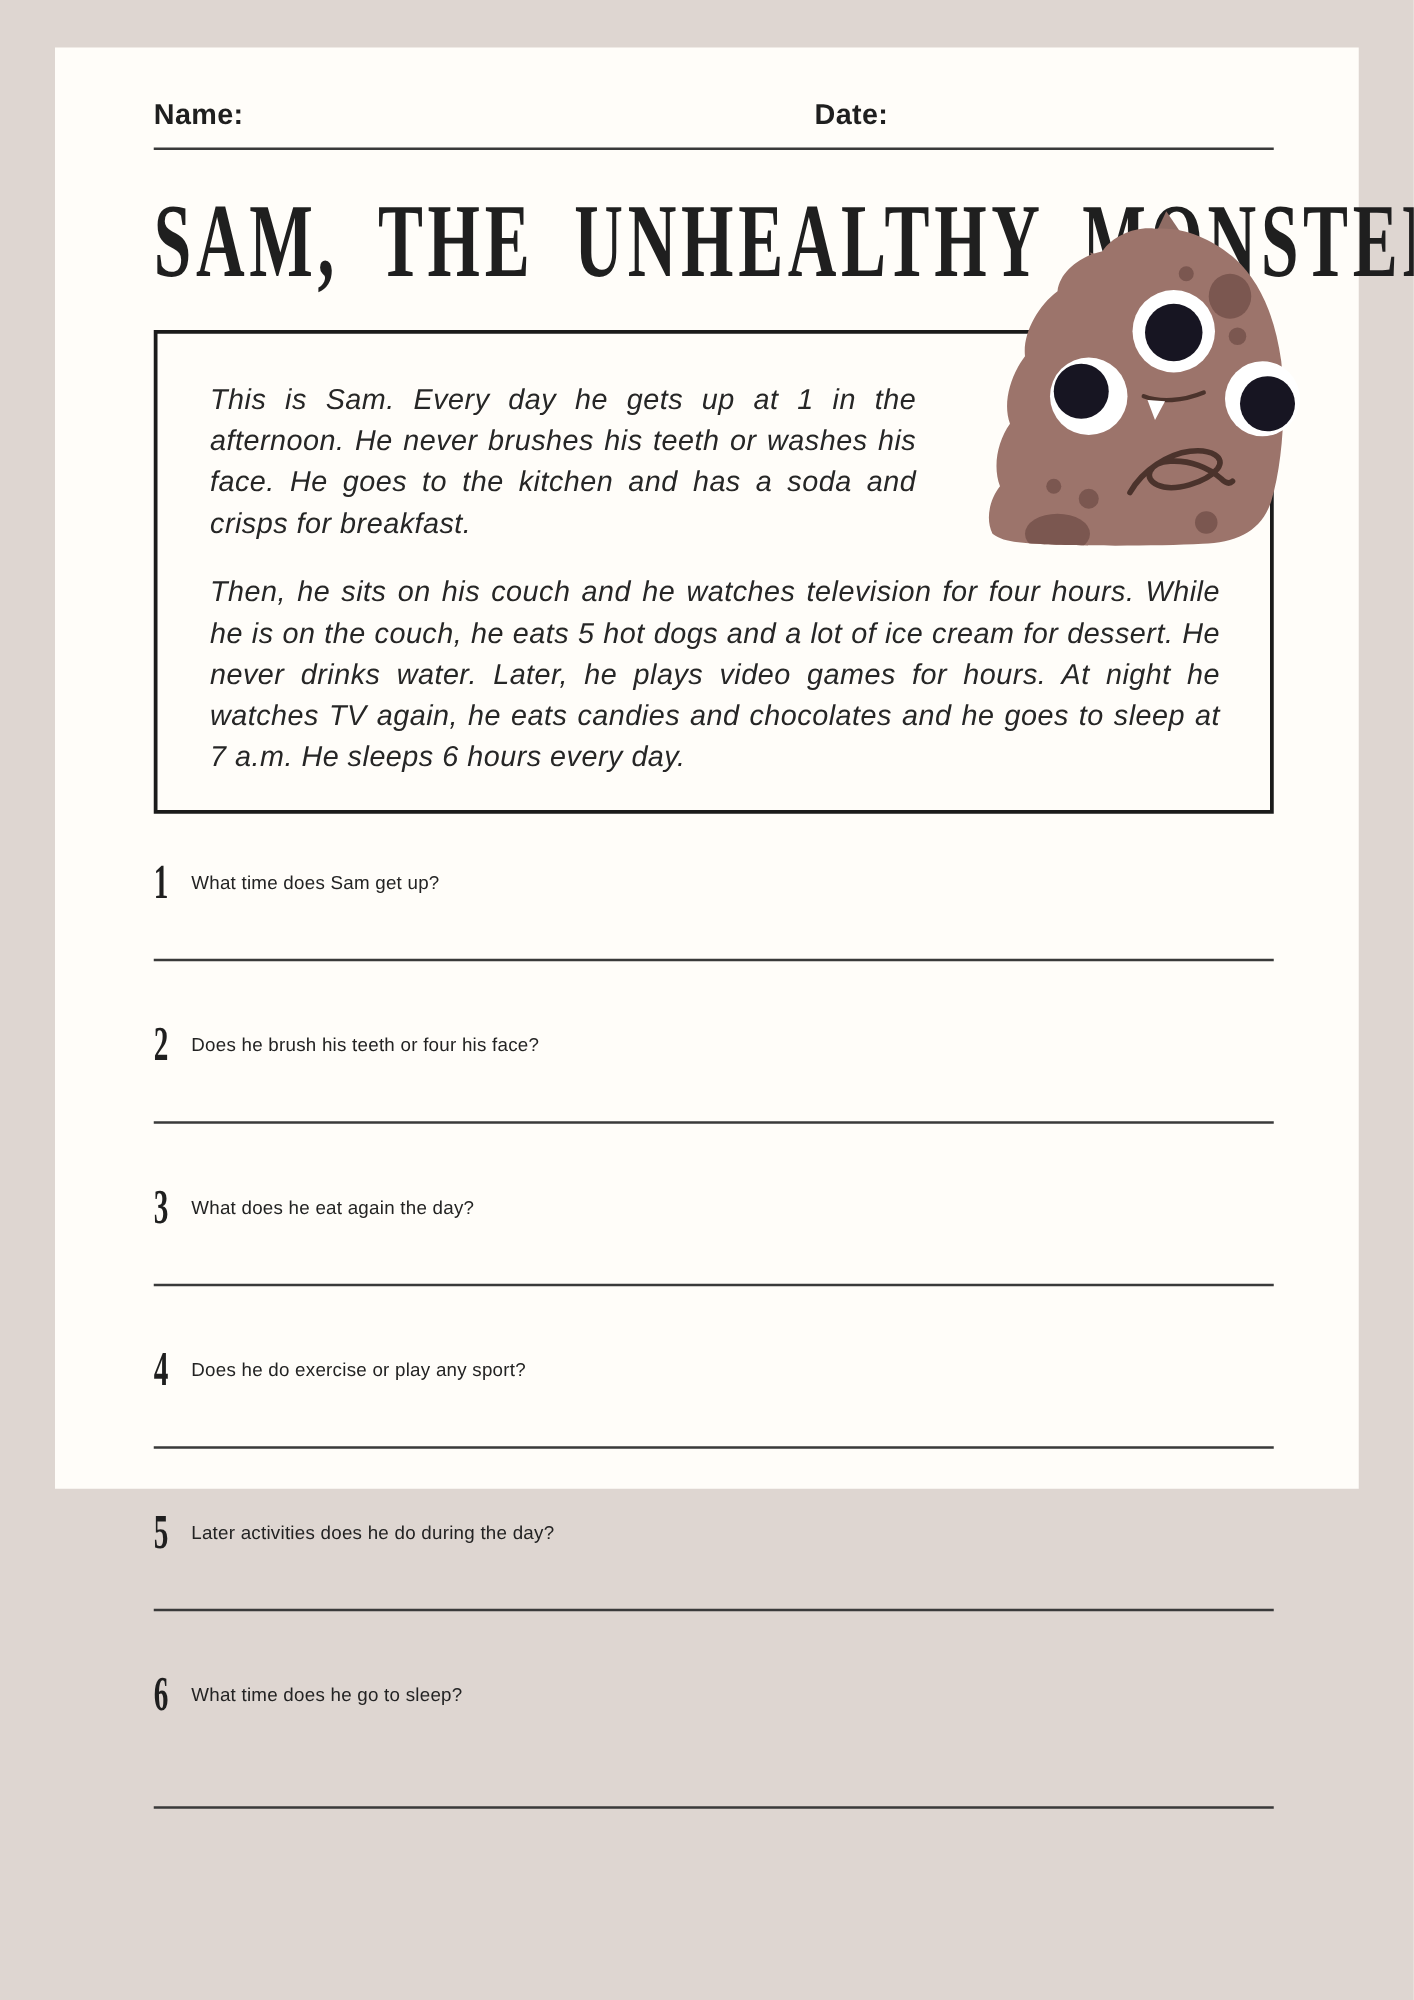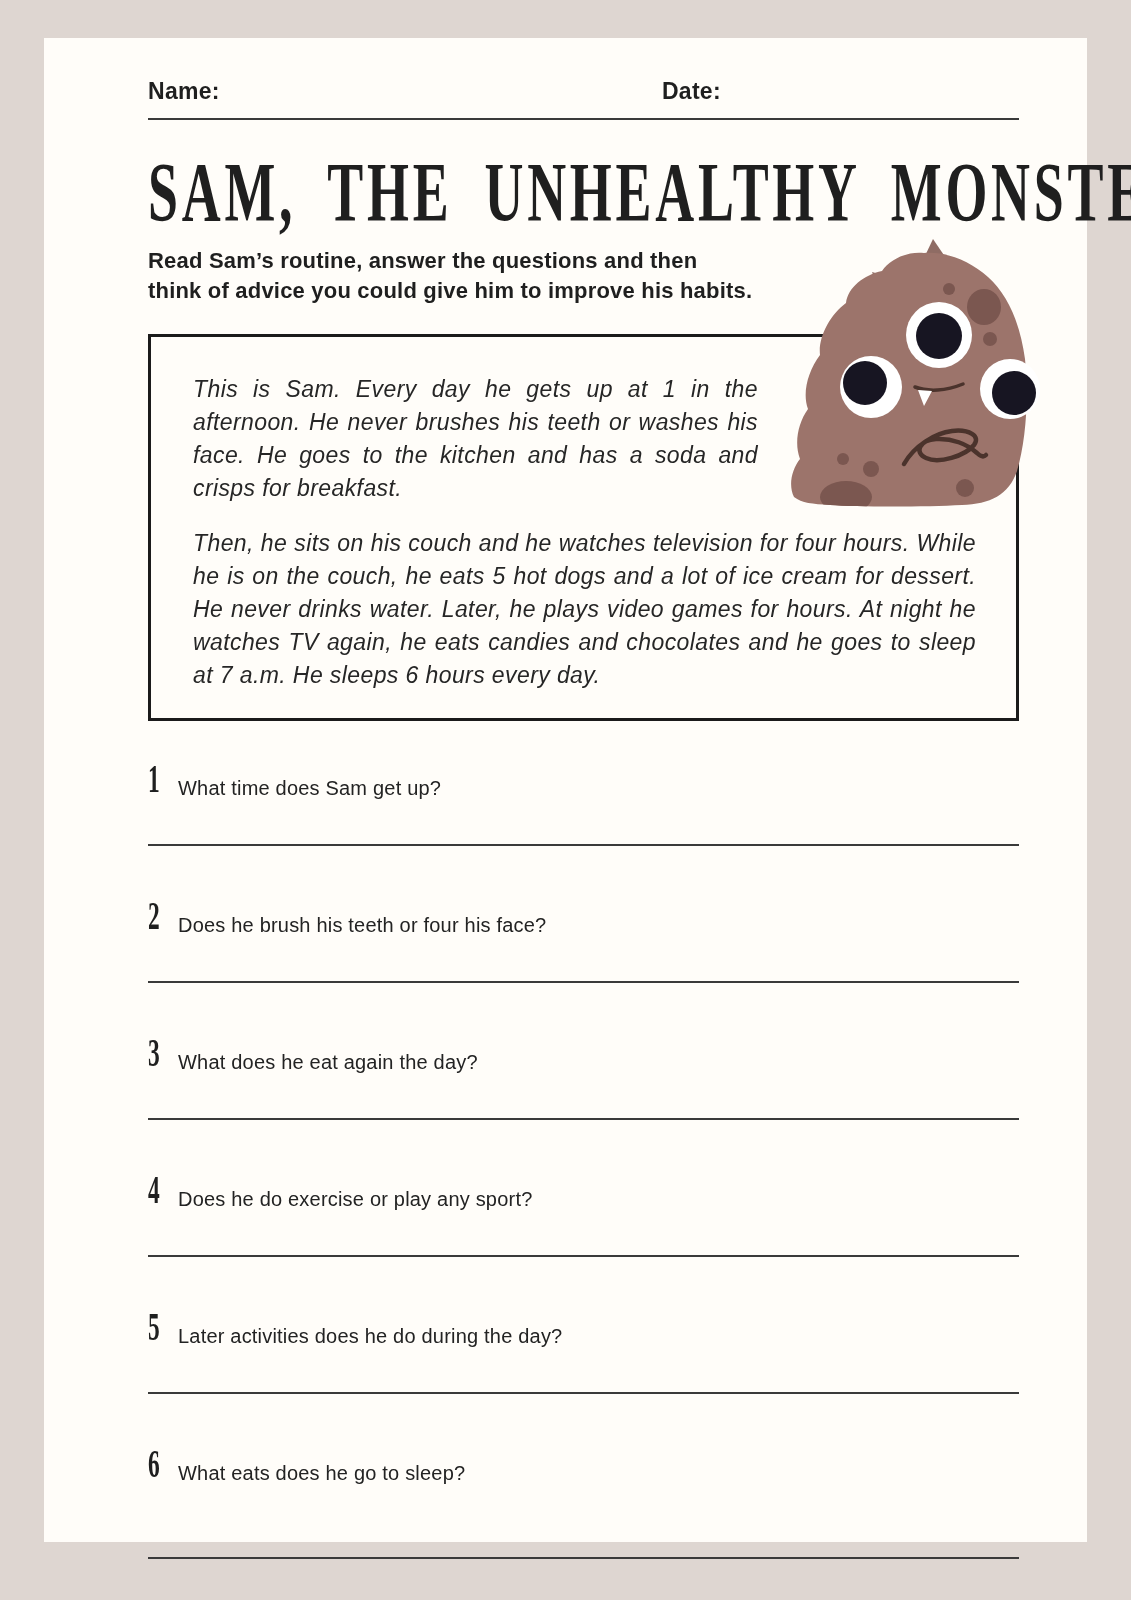--- a/index.html
+++ b/index.html
@@ -11,23 +11,23 @@
   html,body{width:1131px; height:1600px;}
   body{
     background:var(--frame);
     font-family:"Liberation Sans", sans-serif;
     color:var(--ink);
     overflow:hidden;
   }
   .page{
     position:relative;
     margin:38px 44px;
-    width:1043px; height:1504px;
+    width:1043px; height:1153px;
     background:var(--paper);
-    padding:40px 68px 0 104px;
+    padding:40px 68px 0 79px;
   }
   
   .header{
     position:relative;
     border-bottom:2px solid var(--rule);
     padding-bottom:10px;
     height:42px;
     font-size:23px; font-weight:600; letter-spacing:.3px;
   }
   .date-label{position:absolute; left:59%; top:0;}
@@ -80,39 +80,37 @@
   
   .questions{margin-top:38px;}
   .question{margin-top:50px;}
   .question:first-child{margin-top:0;}
   .q-row{display:flex; align-items:center; min-height:34px;}
   .q-num{
     display:inline-block; width:30px; flex:0 0 30px;
     font-family:"Liberation Serif", serif; font-weight:700; font-size:26px;
     transform:scale(.9,1.5); transform-origin:center left;
   }
-  .q-text{font-size:20px; font-weight:500; color:#232323; letter-spacing:.2px;margin-top:18px;}
+  .q-text{font-size:15px; font-weight:500; color:#232323; letter-spacing:.2px;}
   .answer-line{margin-top:44px; height:2px; background:var(--rule);}
   .question.last .answer-line{margin-top:72px;}
 </style>
 </head>
 <body>
 
 <div class="page">
 
   <div class="header">
     <span class="name-label">Name:</span>
     <span class="date-label">Date:</span>
     <span></span>
   </div>
 
   <h1 class="title"><span>SAM, THE UNHEALTHY MONSTER</span></h1>
 
-  <p class="instructions">Read Sam’s routine, answer the questions and then
-think of advice you could give him to improve his habits.</p>
 
   <div class="passage-box">
 
     <svg class="monster" viewBox="0 0 255 282" aria-hidden="true">
 
       <polygon class="m-spike" points="147,12 130,48 170,46"></polygon>
       <polygon class="m-spike" points="86,45 98,74 118,54"></polygon>
       <polygon class="m-spike" points="50,88 62,114 80,92"></polygon>
       <polygon class="m-spike" points="35,127 46,153 62,131"></polygon>
       <polygon class="m-spike" points="27,172 36,199 50,177"></polygon>
@@ -206,19 +204,19 @@
       <div class="q-row">
         <span class="q-num">5</span>
         <span class="q-text">Later activities does he do during the day?</span>
       </div>
       <div class="answer-line"></div>
     </div>
 
     <div class="question last">
       <div class="q-row">
         <span class="q-num">6</span>
-        <span class="q-text">What eats does he go to sleep?</span>
+        <span class="q-text">What time does he go to sleep?</span>
       </div>
       <div class="answer-line"></div>
     </div>
 
   </div>
 </div>
 
 </body></html>

